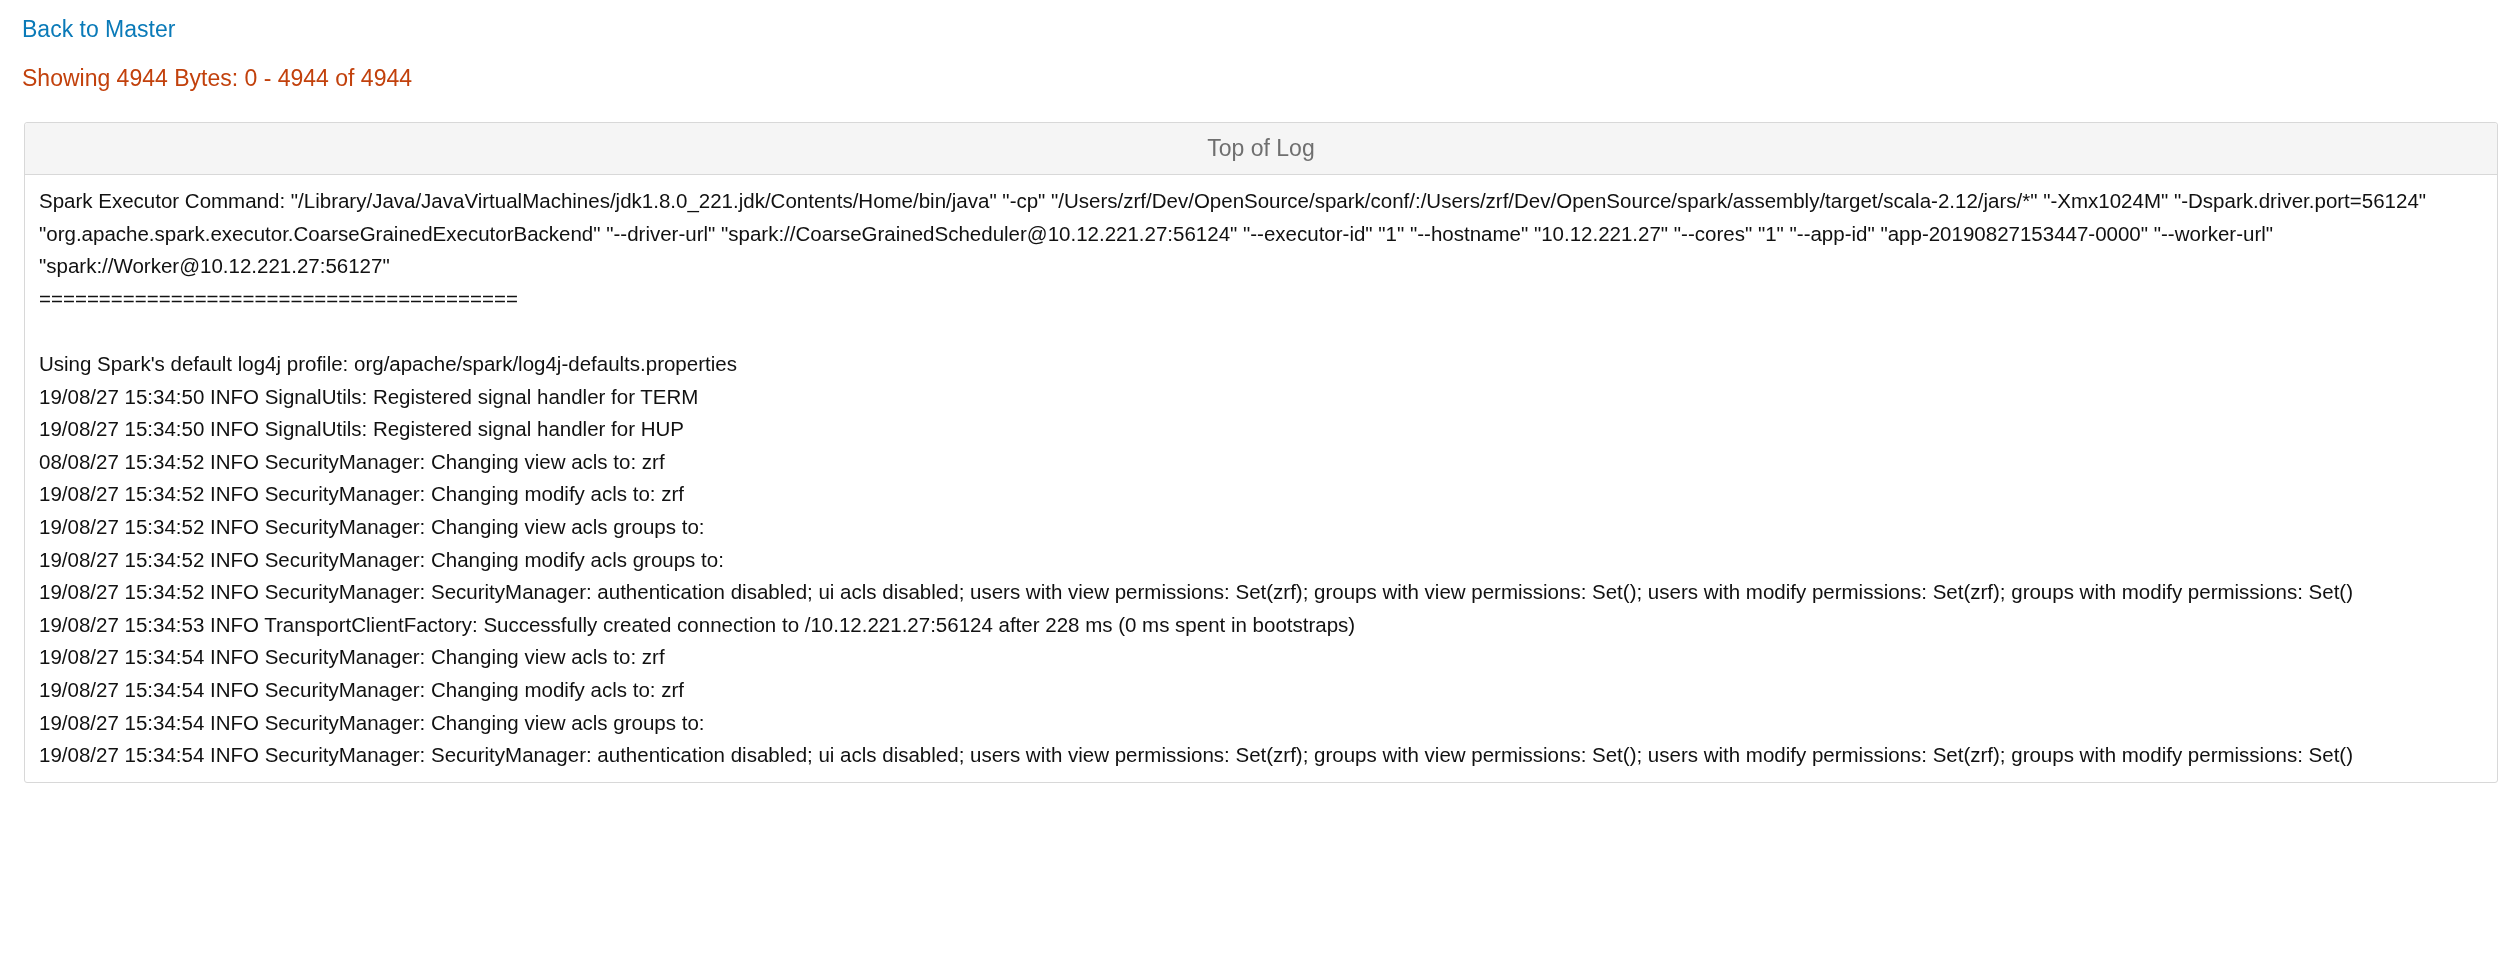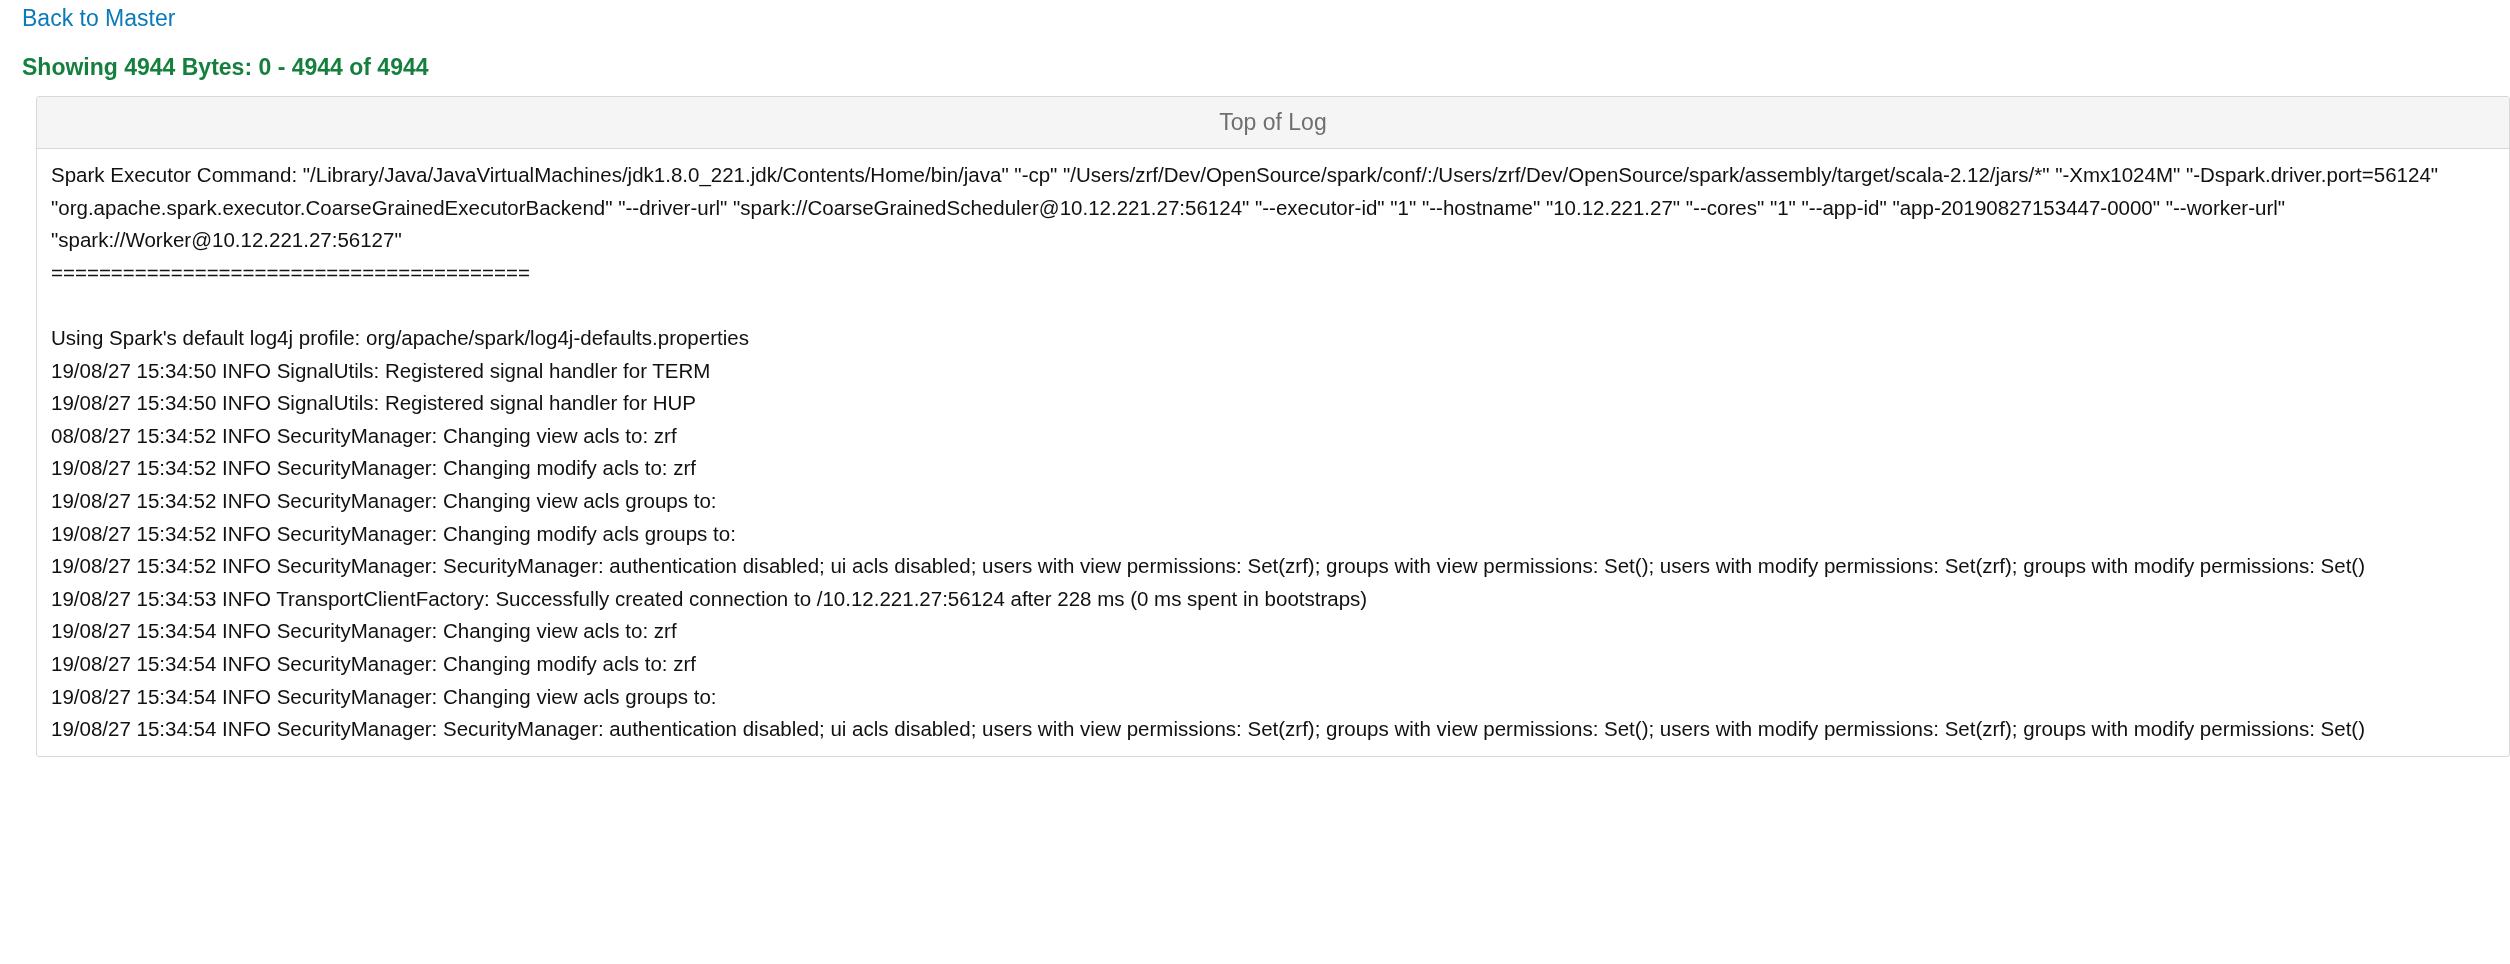--- a/index.html
+++ b/index.html
@@ -9,47 +9,46 @@
   }
   body {
     font-family: "Liberation Sans", sans-serif;
     font-size: 21px;
     color: #000000;
     width: 2510px;
     height: 964px;
     overflow: hidden;
   }
   .page {
-    padding: 4px 18px 0 18px;
+    padding: 15px 18px 0 18px;
     box-sizing: border-box;
     width: 2418px;
   }
   .back-link {
     display: inline-block;
     color: #0a7ab8;
     text-decoration: none;
     font-size: 23px;
     line-height: 28px;
     margin: 0 0 4px 4px;
     cursor: pointer;
   }
   .showing-line {
     font-size: 23px;
     line-height: 30px;
-    color: #15803d;
-    margin: 16px 0 14px 4px;
-    font-weight: bold;
+    color: #c2410c;
+    margin: 16px 0 29px 4px;
   }
   .log-panel {
     border: 1px solid #d8d8d8;
     border-radius: 3px;
     background: #ffffff;
     width: 2474px;
     box-sizing: border-box;
-    margin-left: 18px;
+    margin-left: 6px;
   }
   .log-panel-header {
     background: #f5f5f5;
     border-bottom: 1px solid #d8d8d8;
     text-align: center;
     color: #6f6f6f;
     font-size: 23px;
     line-height: 30px;
     padding: 10px 0 11px 0;
     border-radius: 3px 3px 0 0;

